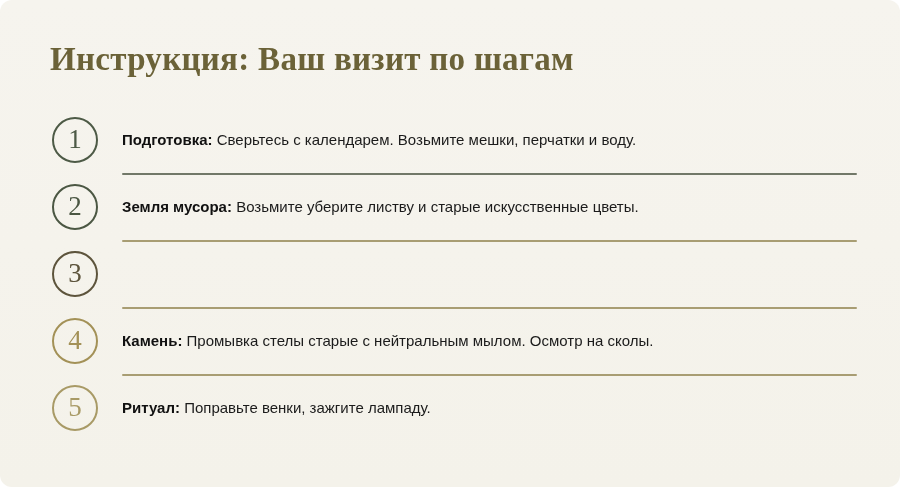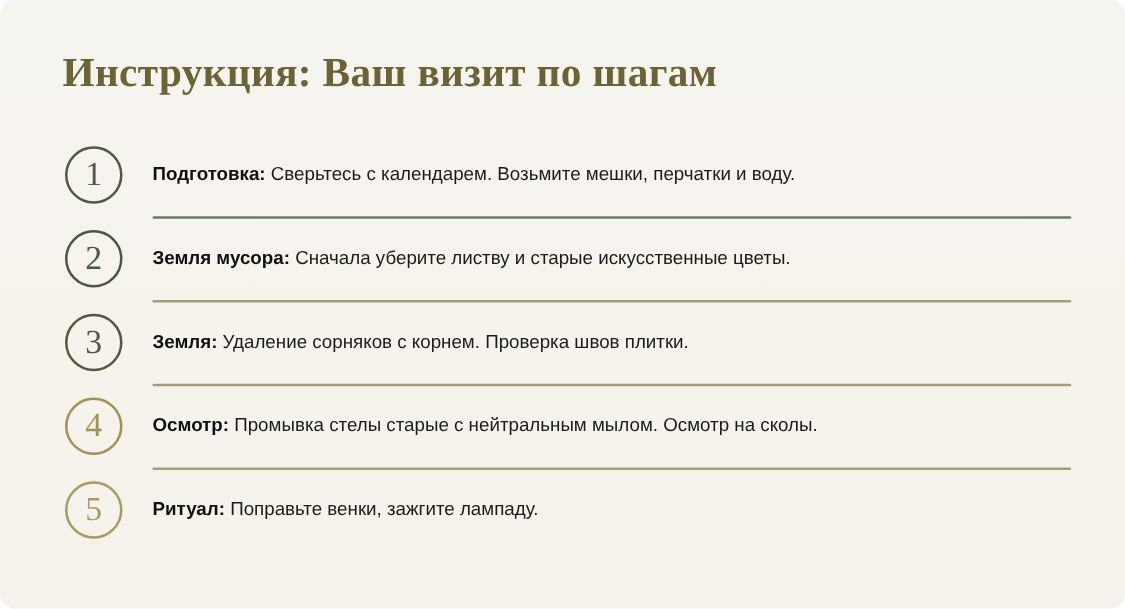--- a/index.html
+++ b/index.html
@@ -95,42 +95,38 @@
       </div>
     </div>
     <div class="divider" style="background-color: rgb(113, 120, 104);"></div>
 
     <div class="step">
       <div class="circle" style="border-color: rgb(75, 87, 67); color: rgb(75, 87, 67);">
         <span class="num">2</span>
       </div>
       <div class="step-text">
         <span class="label">Земля мусора:</span>
-        <span class="desc">Сначала уберите листву и старые искусственные цветы.</span>
+        <span class="desc">Возьмите уберите листву и старые искусственные цветы.</span>
       </div>
     </div>
     <div class="divider" style="background-color: rgb(168, 157, 115);"></div>
 
     <div class="step">
       <div class="circle" style="border-color: rgb(93, 84, 60); color: rgb(93, 84, 60);">
         <span class="num">3</span>
-      </div>
-      <div class="step-text">
-        <span class="label">Земля:</span>
-        <span class="desc">Удаление сорняков с корнем. Проверка швов плитки.</span>
       </div>
     </div>
     <div class="divider" style="background-color: rgb(168, 157, 115);"></div>
 
     <div class="step">
       <div class="circle" style="border-color: rgb(163, 145, 87); color: rgb(163, 145, 87);">
         <span class="num">4</span>
       </div>
       <div class="step-text">
-        <span class="label">Осмотр:</span>
+        <span class="label">Камень:</span>
         <span class="desc">Промывка стелы старые с нейтральным мылом. Осмотр на сколы.</span>
       </div>
     </div>
     <div class="divider" style="background-color: rgb(168, 157, 115);"></div>
 
     <div class="step">
       <div class="circle" style="border-color: rgb(168, 154, 102); color: rgb(168, 154, 102);">
         <span class="num">5</span>
       </div>
       <div class="step-text">

